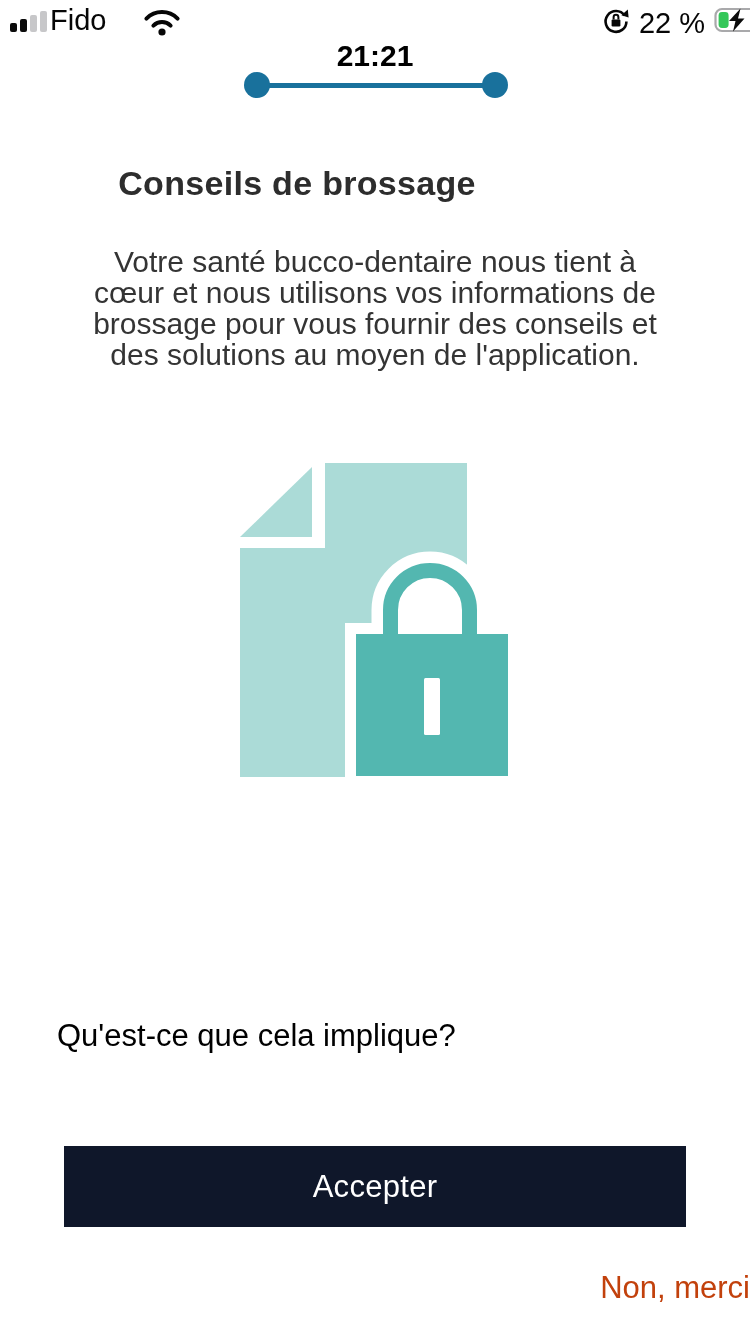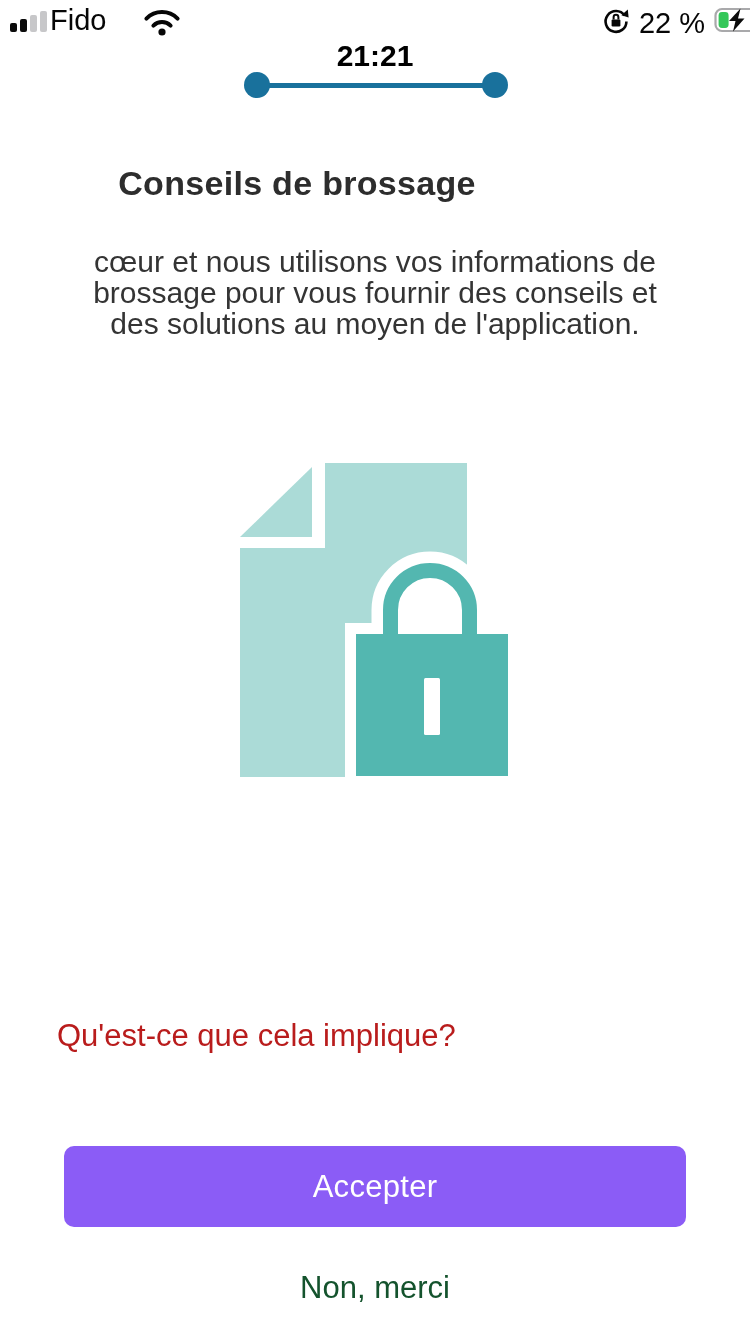--- a/index.html
+++ b/index.html
@@ -30,26 +30,26 @@
   
   .title{position:absolute;left:0;top:164px;width:594px;text-align:center;
          font-size:34px;font-weight:bold;color:#2d2d2d;letter-spacing:0.3px;}
   .body-text{position:absolute;left:30px;top:246px;width:690px;text-align:center;
              font-size:30px;line-height:31px;color:#343434;}
   .body-text span{display:block;}
   .doc-lock{position:absolute;left:220px;top:450px;}
   .consent{position:absolute;left:57px;top:893px;width:660px;
            font-size:30px;font-weight:bold;line-height:33px;color:#2a2a2a;}
   .consent span{display:block;}
-  .info-link{position:absolute;left:57px;top:1018px;font-size:31px;color:#b91c1c;cursor:pointer;}
+  .info-link{position:absolute;left:57px;top:1018px;font-size:31px;color:#000000;cursor:pointer;}
   .accept-btn{position:absolute;left:64px;top:1146px;width:622px;height:81px;border:none;
-              border-radius:10px;background:#8b5cf6;color:#ffffff;font-size:31px;
+              border-radius:0;background:#0f172a;color:#ffffff;font-size:31px;
               font-family:"Liberation Sans",sans-serif;cursor:pointer;letter-spacing:0.3px;}
-  .decline-link{position:absolute;left:0;top:1270px;width:750px;text-align:center;
-                font-size:31px;color:#14532d;cursor:pointer;}
+  .decline-link{position:absolute;left:0;top:1270px;width:750px;text-align:right;
+                font-size:31px;color:#c2410c;cursor:pointer;}
 </style>
 </head>
 <body>
 
 <div class="screen">
 
   <div class="status-bar">
     <div class="signal">
       <div class="bar b1 filled"></div>
       <div class="bar b2 filled"></div>
@@ -82,20 +82,21 @@
 
   <div class="progress">
     <div class="p-line"></div>
     <div class="p-dot d1"></div>
     <div class="p-dot d2"></div>
   </div>
 
   <div class="title">Conseils de brossage</div>
 
   <div class="body-text">
+    <span>Votre santé bucco-dentaire nous tient à</span>
     <span>cœur et nous utilisons vos informations de</span>
     <span>brossage pour vous fournir des conseils et</span>
     <span>des solutions au moyen de l'application.</span>
   </div>
 
   <svg class="doc-lock" width="300" height="332" viewBox="0 0 300 332">
 
     <path d="M 105,13 H 247 V 327 H 20 V 98 H 105 Z" fill="#abdbd7"></path>
 
     <polygon points="20,87 92,17 92,87" fill="#abdbd7"></polygon>

